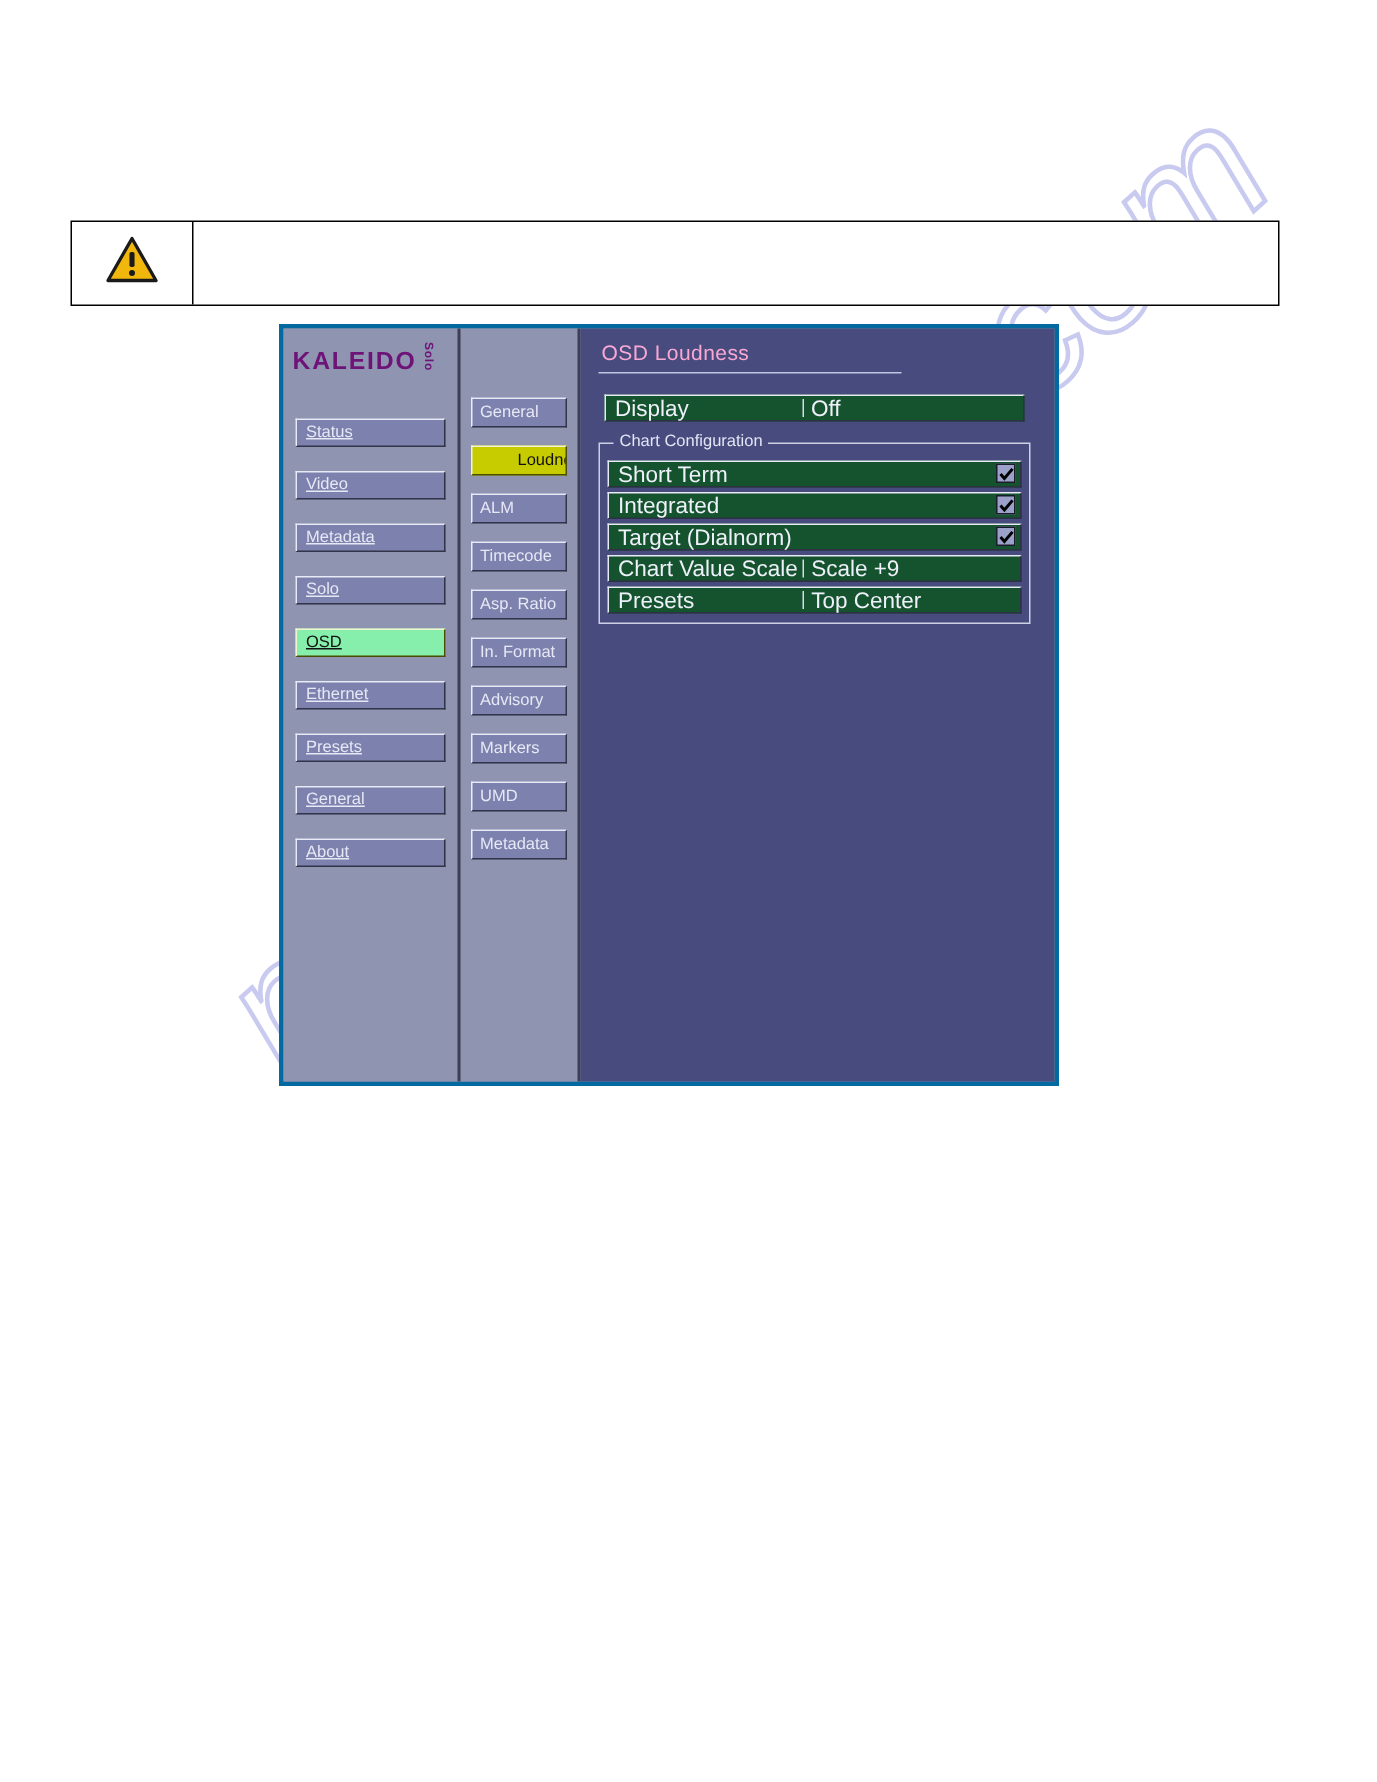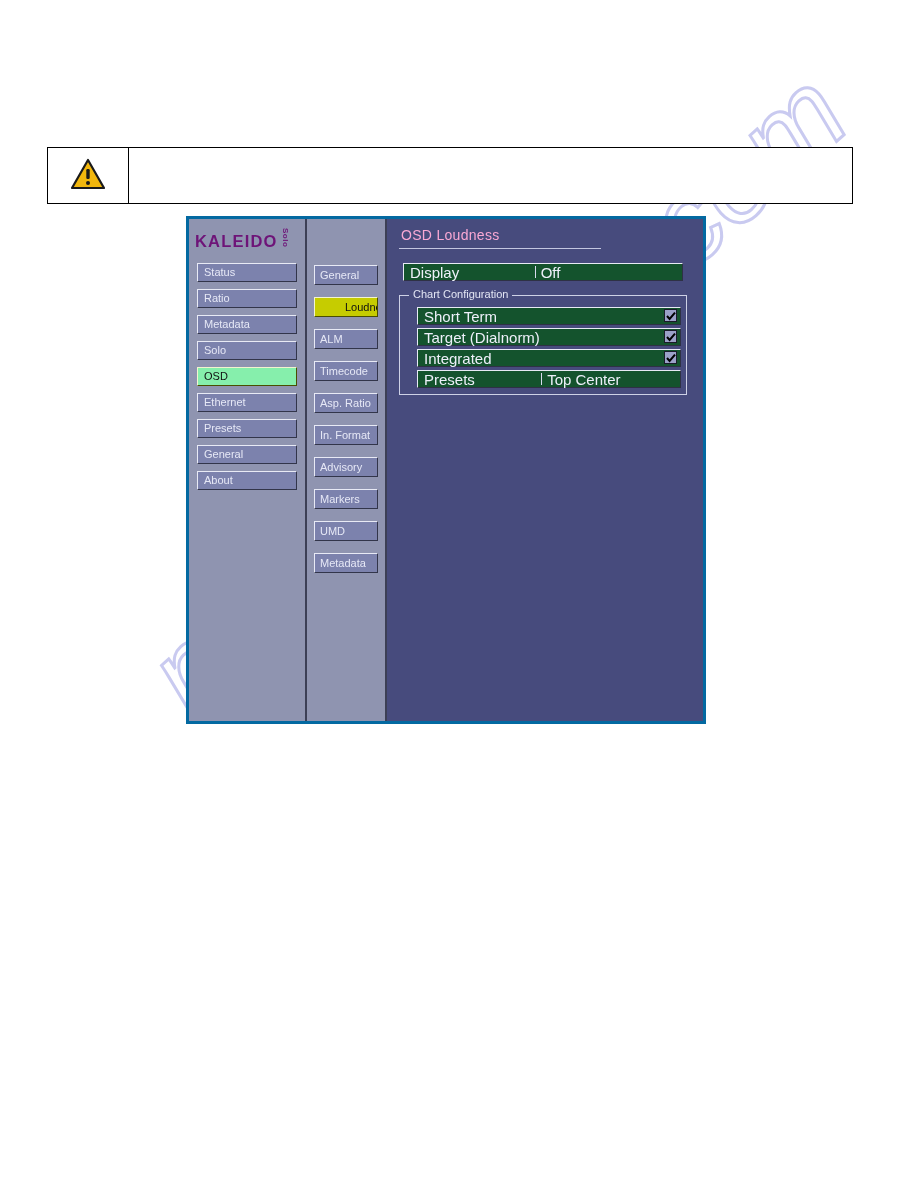--- a/index.html
+++ b/index.html
@@ -115,37 +115,38 @@
     font-size: 8px;
     font-weight: bold;
     color: #6e1478;
     transform: rotate(90deg);
     transform-origin: left top;
     letter-spacing: 0.5px;
     white-space: nowrap;
   }
   .nav-btn {
     display: block;
-    margin: 0 auto 7px auto;
+    margin: 16px auto 7px auto;
     width: 100px;
     height: 19px;
     box-sizing: border-box;
     background: #7c82ad;
     border-top: 1px solid #e8eaf5;
     border-left: 1px solid #e8eaf5;
     border-right: 1px solid #32354a;
     border-bottom: 1px solid #32354a;
     color: #e6e8f6;
     font-size: 11px;
     line-height: 17px;
     padding-left: 6px;
     font-family: "Liberation Sans", sans-serif;
     text-align: left;
     white-space: nowrap;
     overflow: hidden;
+    text-decoration: underline;
   }
   .nav-btn.selected {
     background: #86efac;
     color: #111111;
     border-top: 1px solid #f2f4cf;
     border-left: 1px solid #f2f4cf;
     border-right: 1px solid #4a4d00;
     border-bottom: 1px solid #4a4d00;
   }
 
@@ -252,21 +253,21 @@
     width: 280px;
   }
 
   #chart-group {
     position: absolute;
     left: 12px;
     top: 76px;
     width: 288px;
     box-sizing: border-box;
     border: 1px solid #ced1e6;
-    padding: 11px 5px 6px 17px;
+    padding: 11px 5px 6px 5px;
   }
   #chart-group-label {
     position: absolute;
     left: 9px;
     top: -8px;
     background: #474b7d;
     padding: 0 4px;
     font-size: 11px;
     color: #e3e5f4;
     white-space: nowrap;
@@ -313,21 +314,21 @@
 
 <div id="device-panel">
 
   <div id="nav-primary">
     <div id="logo-row">
       <span id="logo-text">KALEIDO</span>
       <span id="logo-solo">Solo</span>
     </div>
 
     <div class="nav-btn">Status</div>
-    <div class="nav-btn">Ratio</div>
+    <div class="nav-btn">Video</div>
     <div class="nav-btn">Metadata</div>
     <div class="nav-btn">Solo</div>
     <div class="nav-btn selected">OSD</div>
     <div class="nav-btn">Ethernet</div>
     <div class="nav-btn">Presets</div>
     <div class="nav-btn">General</div>
     <div class="nav-btn">About</div>
   </div>
 
   <div id="nav-secondary">
@@ -359,37 +360,42 @@
       <div class="field-row chart-row">
         <span class="field-label">Short Term</span>
         <span class="checkbox">
           <svg width="10" height="10" viewBox="0 0 10 10">
             <path d="M1 5 L3.6 8 L9 1.6" stroke="#000000" stroke-width="2" fill="none"></path>
           </svg>
         </span>
       </div>
 
       <div class="field-row chart-row">
+        <span class="field-label">Integrated</span>
+        <span class="checkbox">
+          <svg width="10" height="10" viewBox="0 0 10 10">
+            <path d="M1 5 L3.6 8 L9 1.6" stroke="#000000" stroke-width="2" fill="none"></path>
+          </svg>
+        </span>
+      </div>
+
+      <div class="field-row chart-row">
         <span class="field-label">Target (Dialnorm)</span>
         <span class="checkbox">
           <svg width="10" height="10" viewBox="0 0 10 10">
             <path d="M1 5 L3.6 8 L9 1.6" stroke="#000000" stroke-width="2" fill="none"></path>
           </svg>
         </span>
       </div>
 
       <div class="field-row chart-row">
-        <span class="field-label">Integrated</span>
-        <span class="checkbox">
-          <svg width="10" height="10" viewBox="0 0 10 10">
-            <path d="M1 5 L3.6 8 L9 1.6" stroke="#000000" stroke-width="2" fill="none"></path>
-          </svg>
-        </span>
+        <span class="field-label">Chart Value Scale</span>
+        <span class="field-divider"></span>
+        <span class="field-value">Scale +9</span>
       </div>
-
 
 
       <div class="field-row chart-row">
         <span class="field-label">Presets</span>
         <span class="field-divider"></span>
         <span class="field-value">Top Center</span>
       </div>
     </div>
   </div>
 </div>

